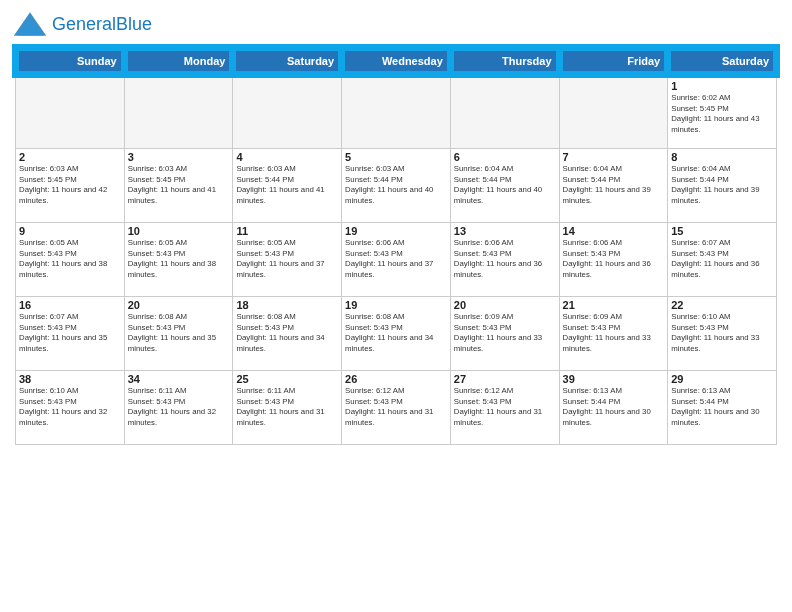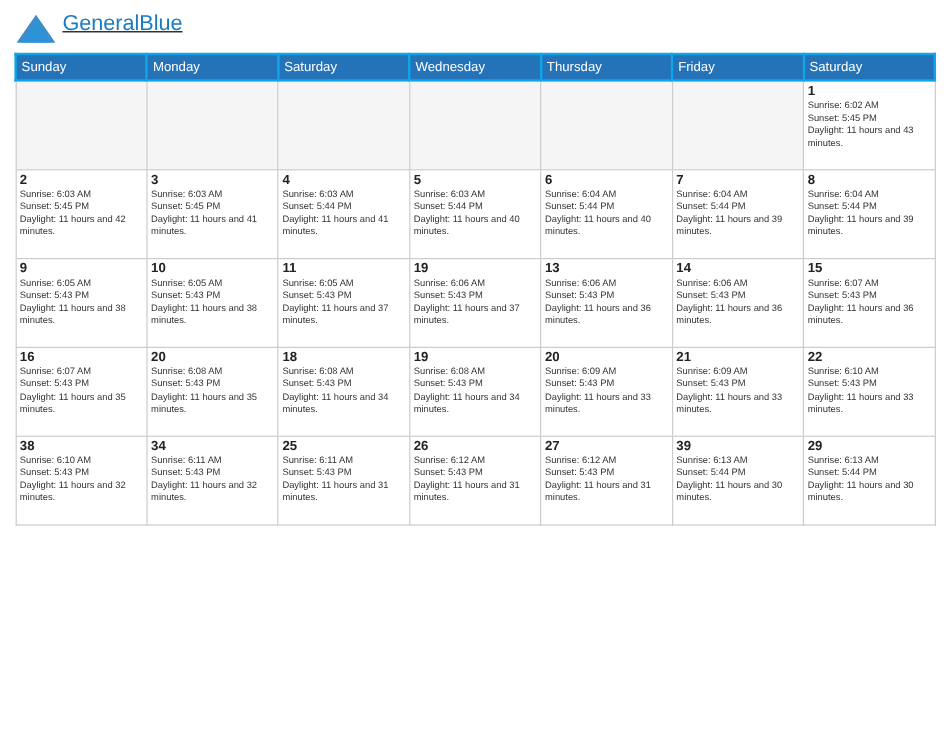--- a/index.html
+++ b/index.html
@@ -17,23 +17,22 @@
       padding: 10px 12px 10px 12px;
     }
     .header {
       display: flex;
       justify-content: space-between;
       align-items: flex-start;
       margin-bottom: 6px;
     }
     .logo {
       display: flex;
-      align-items: flex-start;
+      align-items: center;
       gap: 4px;
-      text-decoration: underline;
     }
     .logo-text {
       font-size: 18px;
       color: #333;
       line-height: 1;
     }
     .logo-text span {
       color: #1a7abf;
     }
     .logo-icon {
@@ -58,24 +57,24 @@
       border-collapse: collapse;
       border: 1px solid #ccc;
       table-layout: fixed;
     }
     .calendar thead tr {
       background: #2472b8;
     }
     .calendar thead th {
       color: #fff;
       font-size: 11px;
-      font-weight: normal;
+      font-weight: bold;
       padding: 4px 4px;
-      text-align: left;
-      border: 2px solid #0ea5e9;
+      text-align: right;
+      border: 7px solid #0ea5e9;
     }
     .calendar tbody tr {
       border: 1px solid #ccc;
     }
     .calendar tbody td {
       border: 1px solid #ccc;
       vertical-align: top;
       padding: 2px 3px;
       font-size: 8.5px;
       color: #333;

